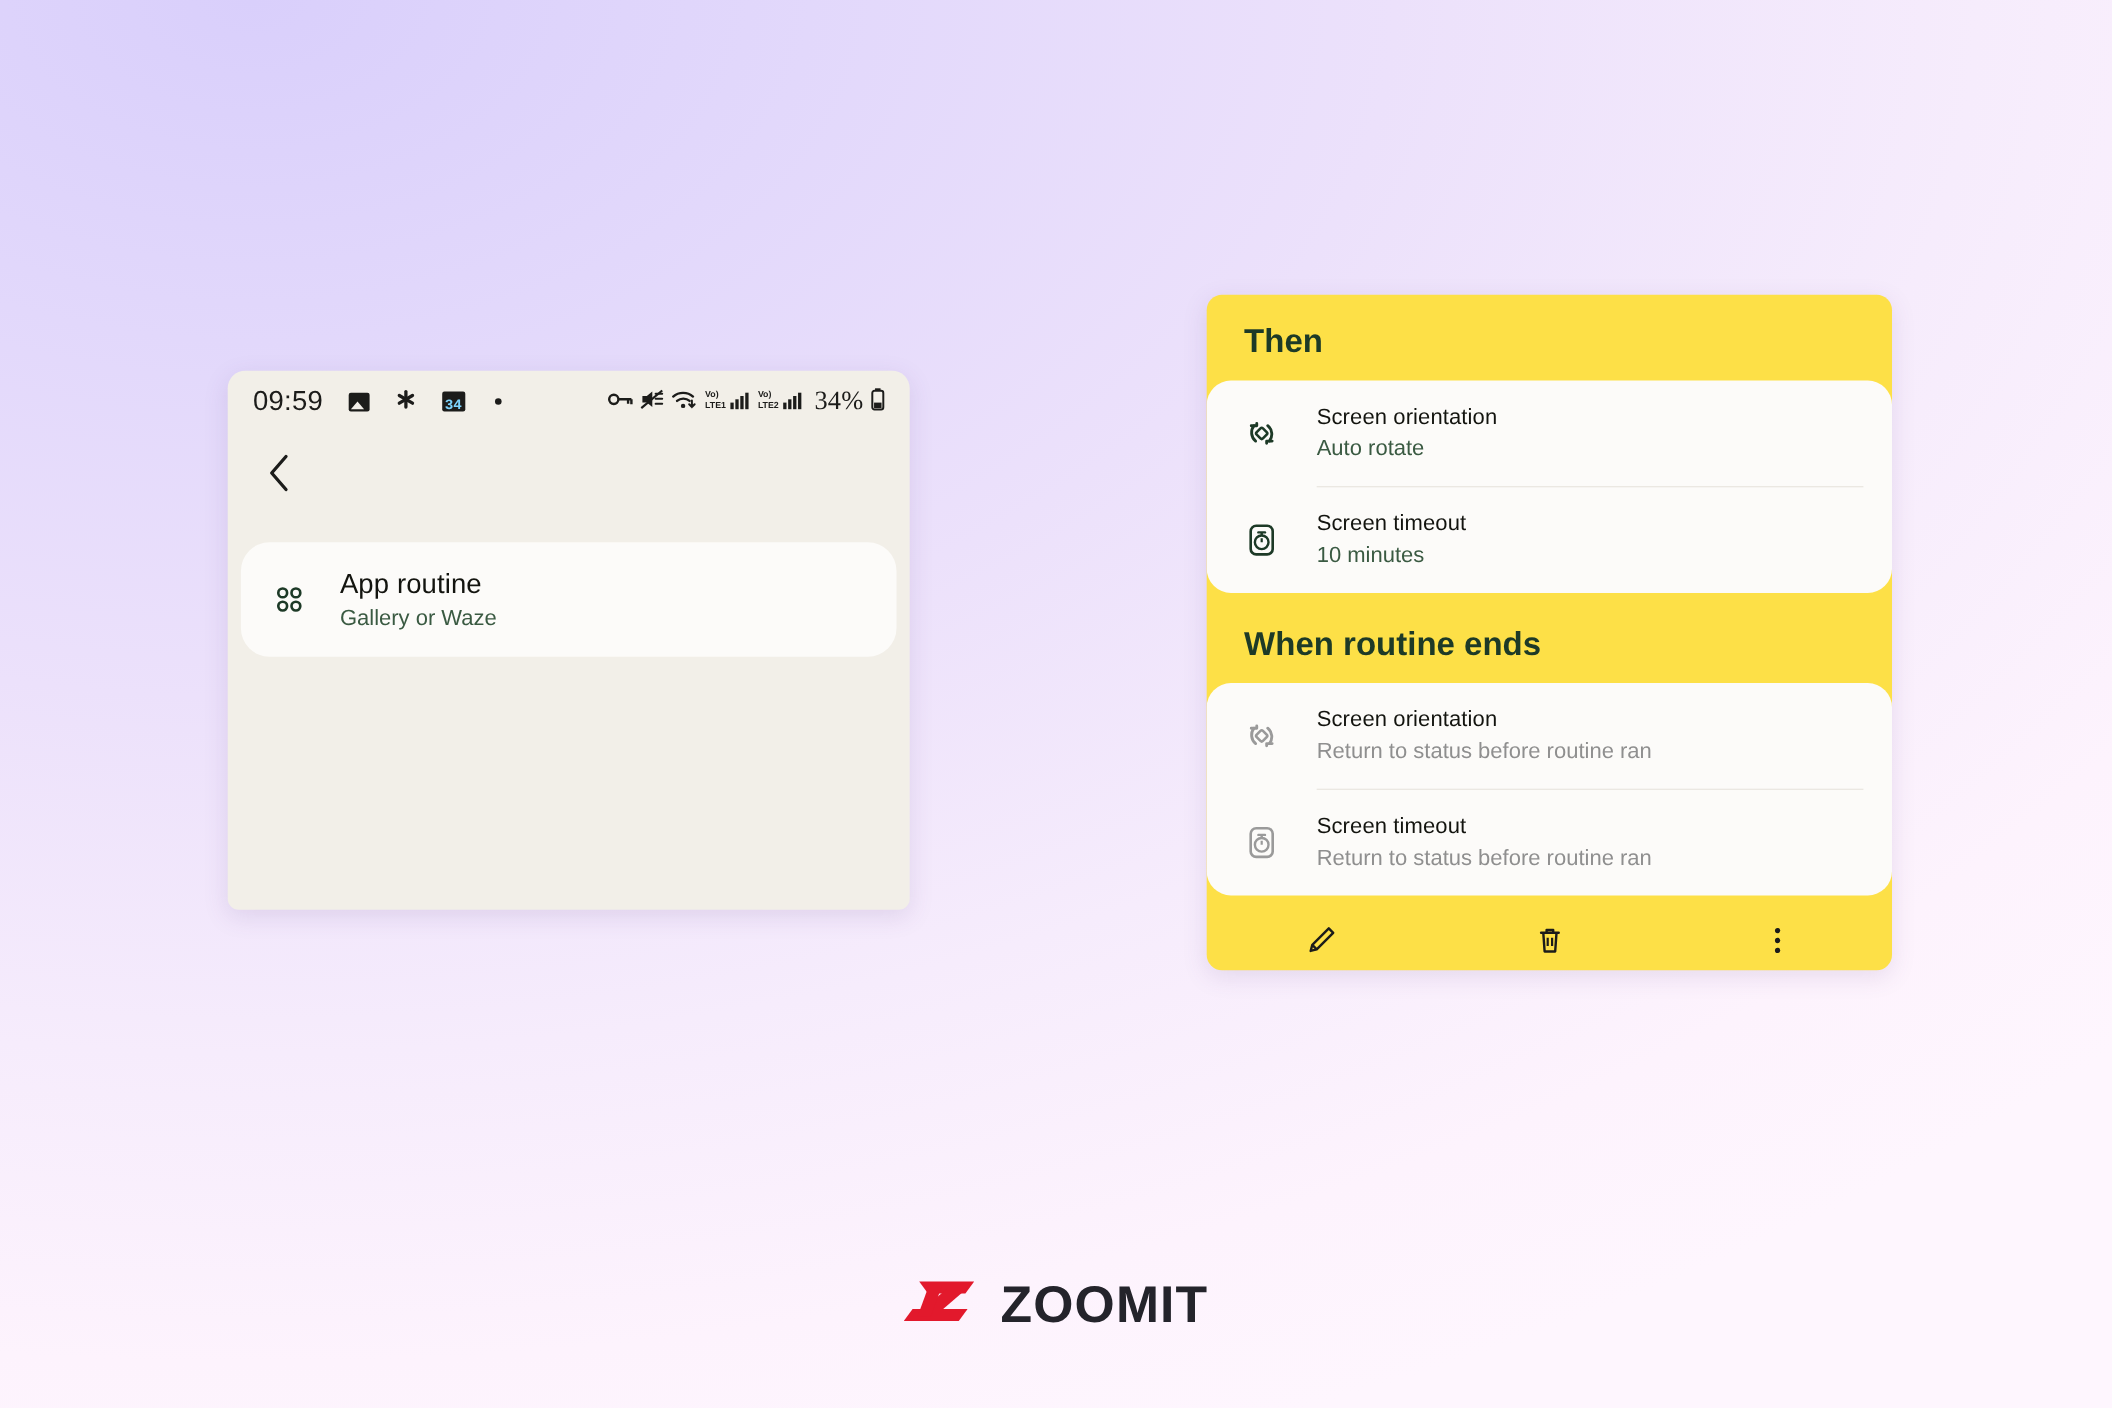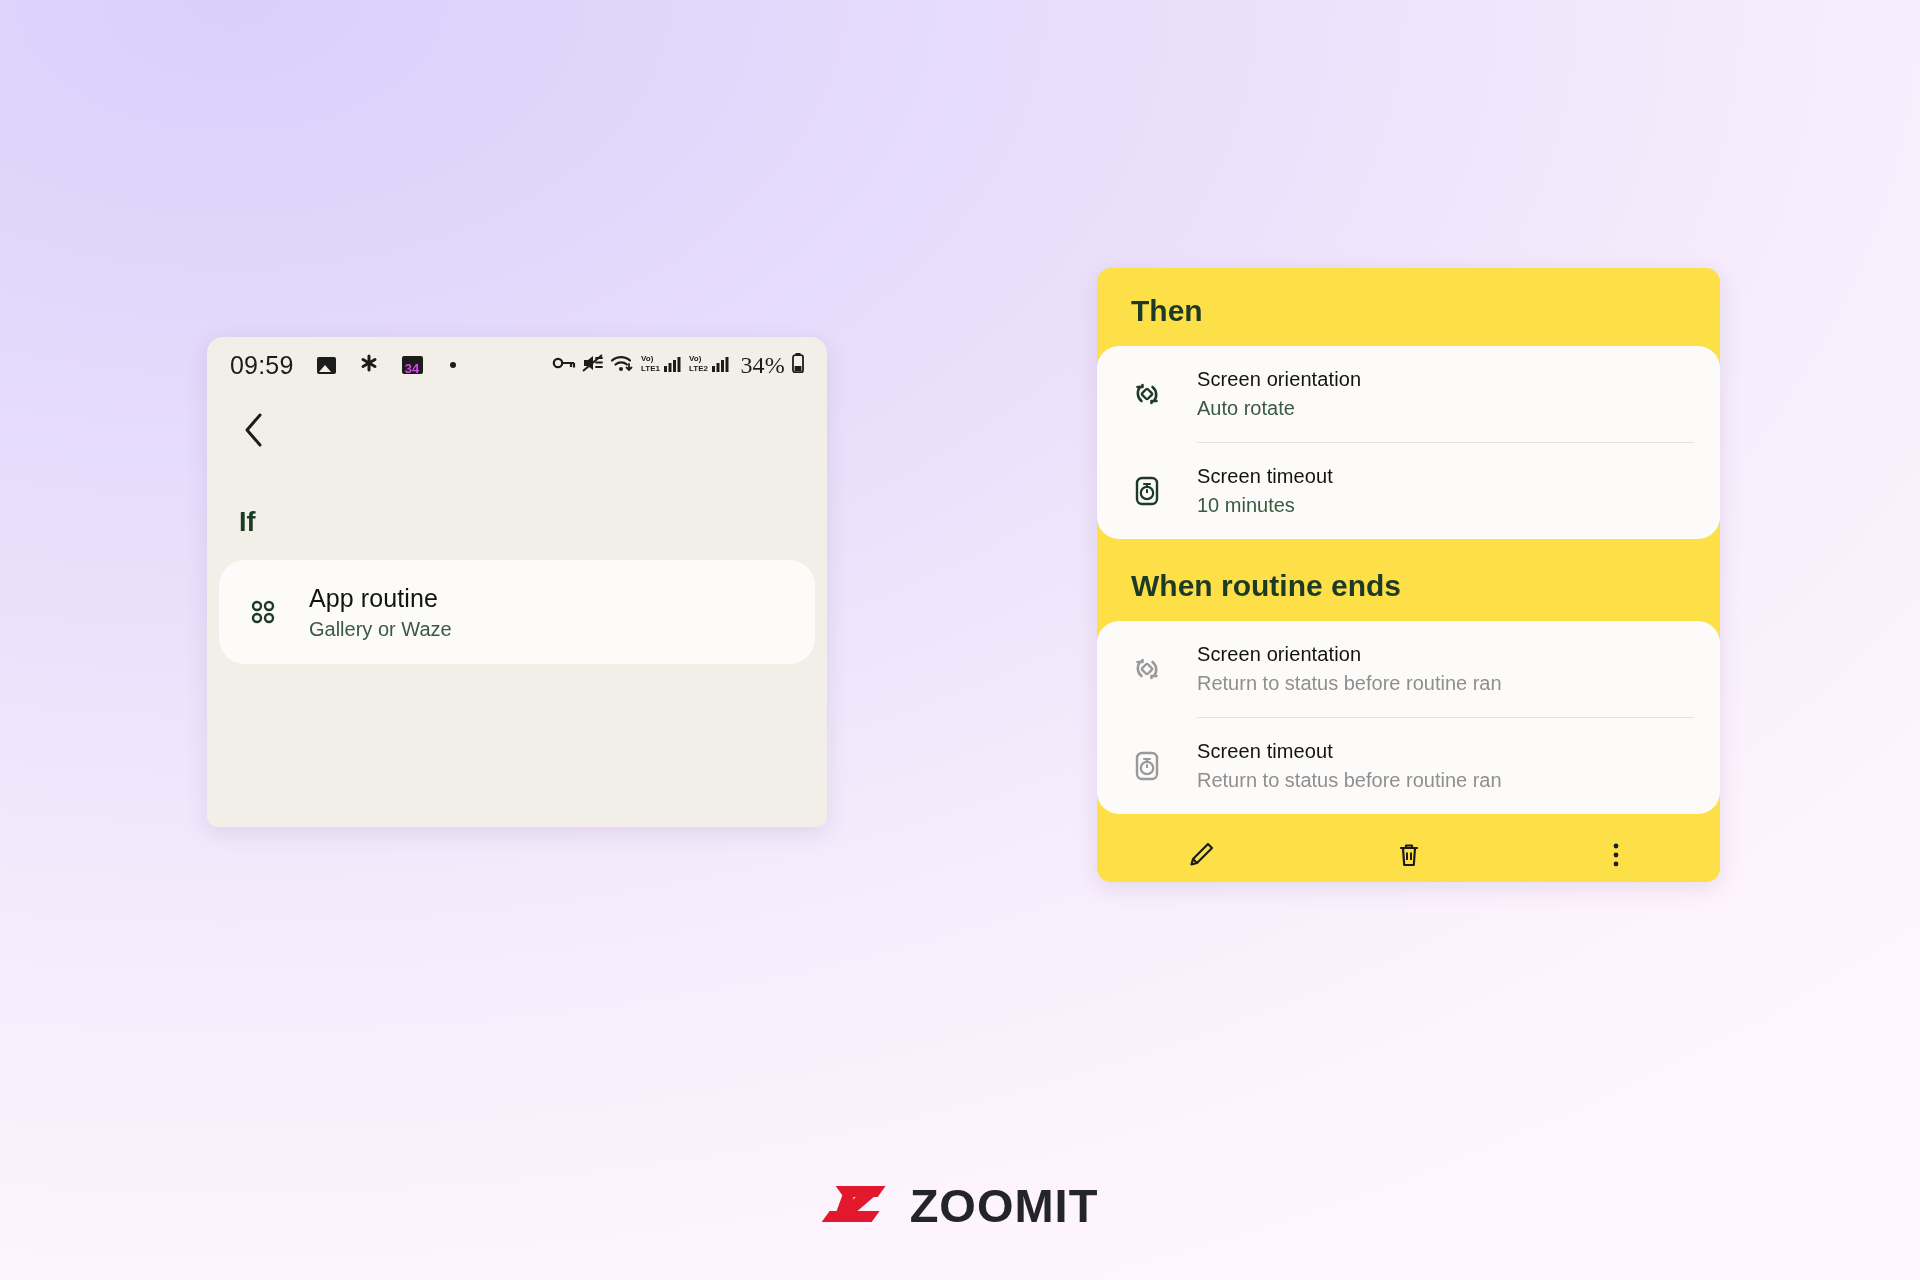--- a/index.html
+++ b/index.html
@@ -40,23 +40,23 @@
     width: 19px; height: 17px; background: #1c1c1a; border-radius: 2px;
     position: relative; overflow: hidden;
   }
   .icon-img::after {
     content: ""; position: absolute; left: 2px; bottom: 2px;
     width: 0; height: 0;
     border-left: 6px solid transparent; border-right: 6px solid transparent;
     border-bottom: 7px solid #f2efe8;
   }
   .icon-badge {
-    min-width: 21px; height: 18px; background: #1c1c1a; color: #d946ef;
+    min-width: 21px; height: 18px; background: #1c1c1a; color: #7dd3fc;
     border-radius: 2px; font-size: 13px; font-weight: 700;
-    text-align: center; line-height: 18px; padding: 4px 1px;
+    text-align: center; line-height: 18px; padding: 4px 1px; font-family: Liberation Mono, monospace;
   }
   .icon-dot { width: 6px; height: 6px; background: #1c1c1a; border-radius: 50%; margin-left: 4px; }
 
   .back-row { height: 78px; display: flex; align-items: center; padding-left: 34px; }
 
   .hero-wrap { position: relative; height: 206px; }
   .hero-card {
     position: absolute; left: 12px; right: 12px; top: 52px; bottom: 0;
     background: #fcfbf9; border-radius: 26px;
   }
@@ -112,22 +112,22 @@
   .r-sub.muted { color: #8f8f8f; }
   .r-div { height: 1px; background: #e6e3dc; margin-left: 100px; margin-right: 26px; }
 
   .r-head2 { font-size: 30px; font-weight: 700; color: #1d3a27; padding: 30px 0 0 34px; }
 
   .bottombar { display: flex; padding: 26px 0 22px 0; }
   .bb-item { flex: 1; display: flex; flex-direction: column; align-items: center; gap: 12px; }
 
   
   .zoomit {
-    position: absolute; left: 50%; bottom: 46px; transform: translateX(-50%);
-    display: flex; align-items: flex-start; gap: 16px;
+    position: absolute; left: 50%; bottom: 66px; transform: translateX(-50%);
+    display: flex; align-items: center; gap: 16px;
   }
   .zoomit-text { font-size: 47px; font-weight: 700; letter-spacing: 1px; color: #24242b; }
 </style>
 </head>
 <body>
 
 <div class="phone-panel">
 
   <div class="statusbar">
     <div class="sb-left">
@@ -210,21 +210,20 @@
 
   <div class="back-row">
     <span>
       <svg width="26" height="40" viewBox="0 0 26 40">
           <path d="M19 5L6 20l13 15" fill="none" stroke="#1c1c1a" stroke-width="3" stroke-linecap="round" stroke-linejoin="round"></path>
         </svg>
     </span>
   </div>
 
 
-  <div class="sec-head">If</div>
 
   <div class="if-card">
     <div class="if-icon">
       <svg width="32" height="32" viewBox="0 0 32 32">
         <g fill="none" stroke="#1d3a27" stroke-width="2.4">
           <circle cx="10" cy="10" r="4"></circle>
             <circle cx="22" cy="10" r="4"></circle>
           <circle cx="10" cy="22" r="4"></circle>
             <circle cx="22" cy="22" r="4"></circle>
         </g>

